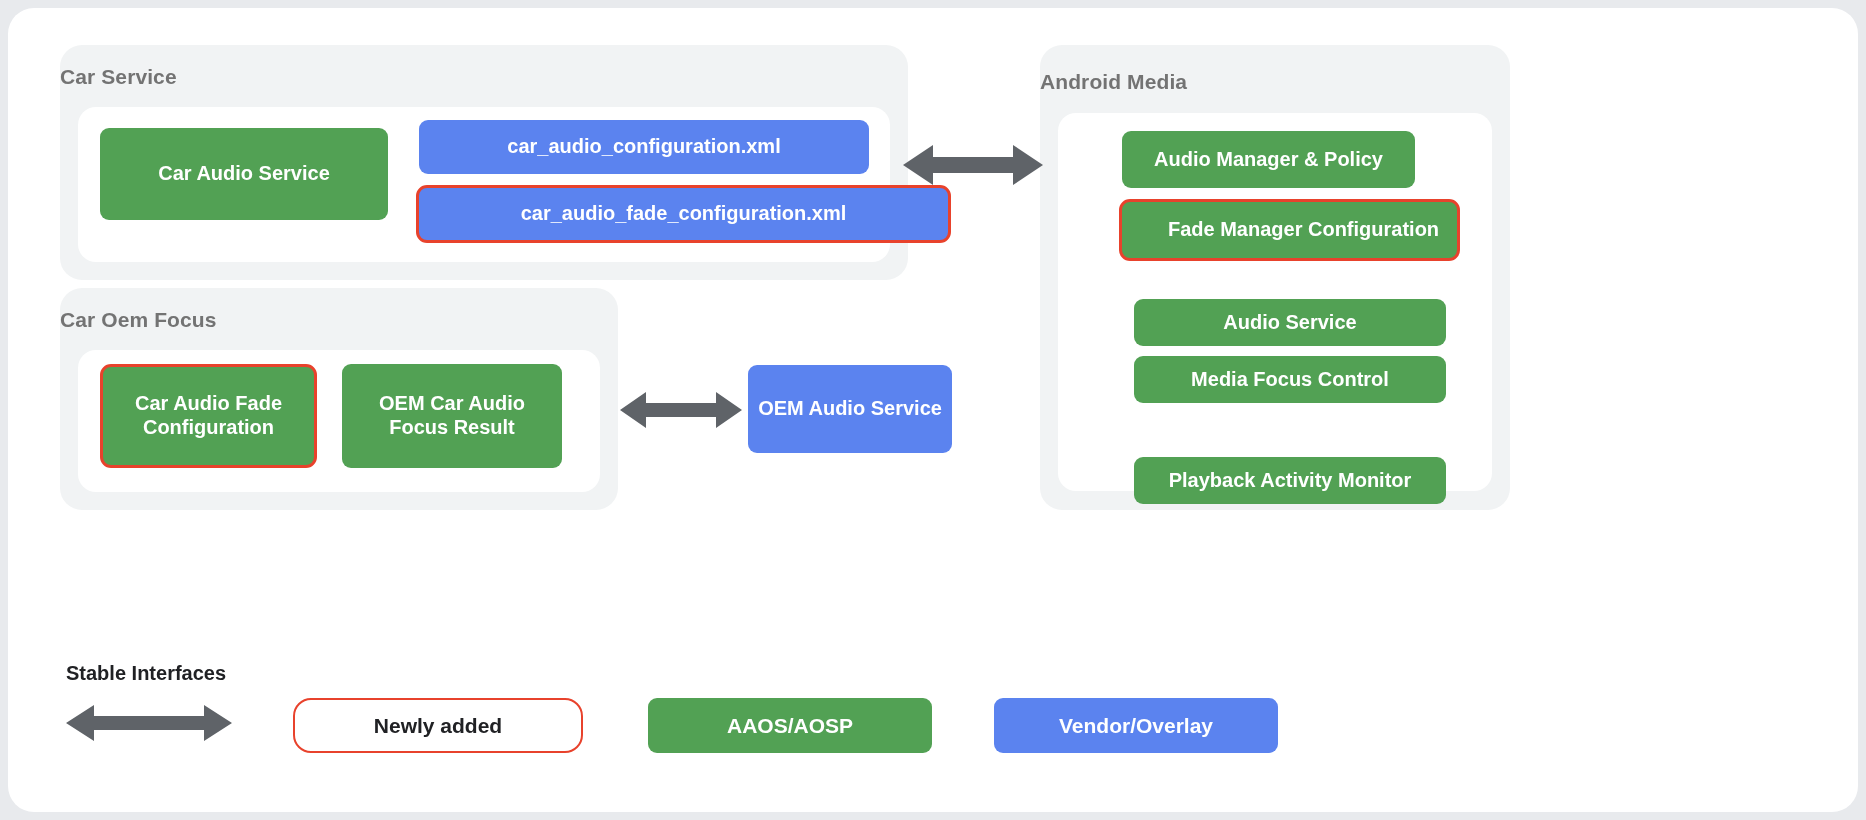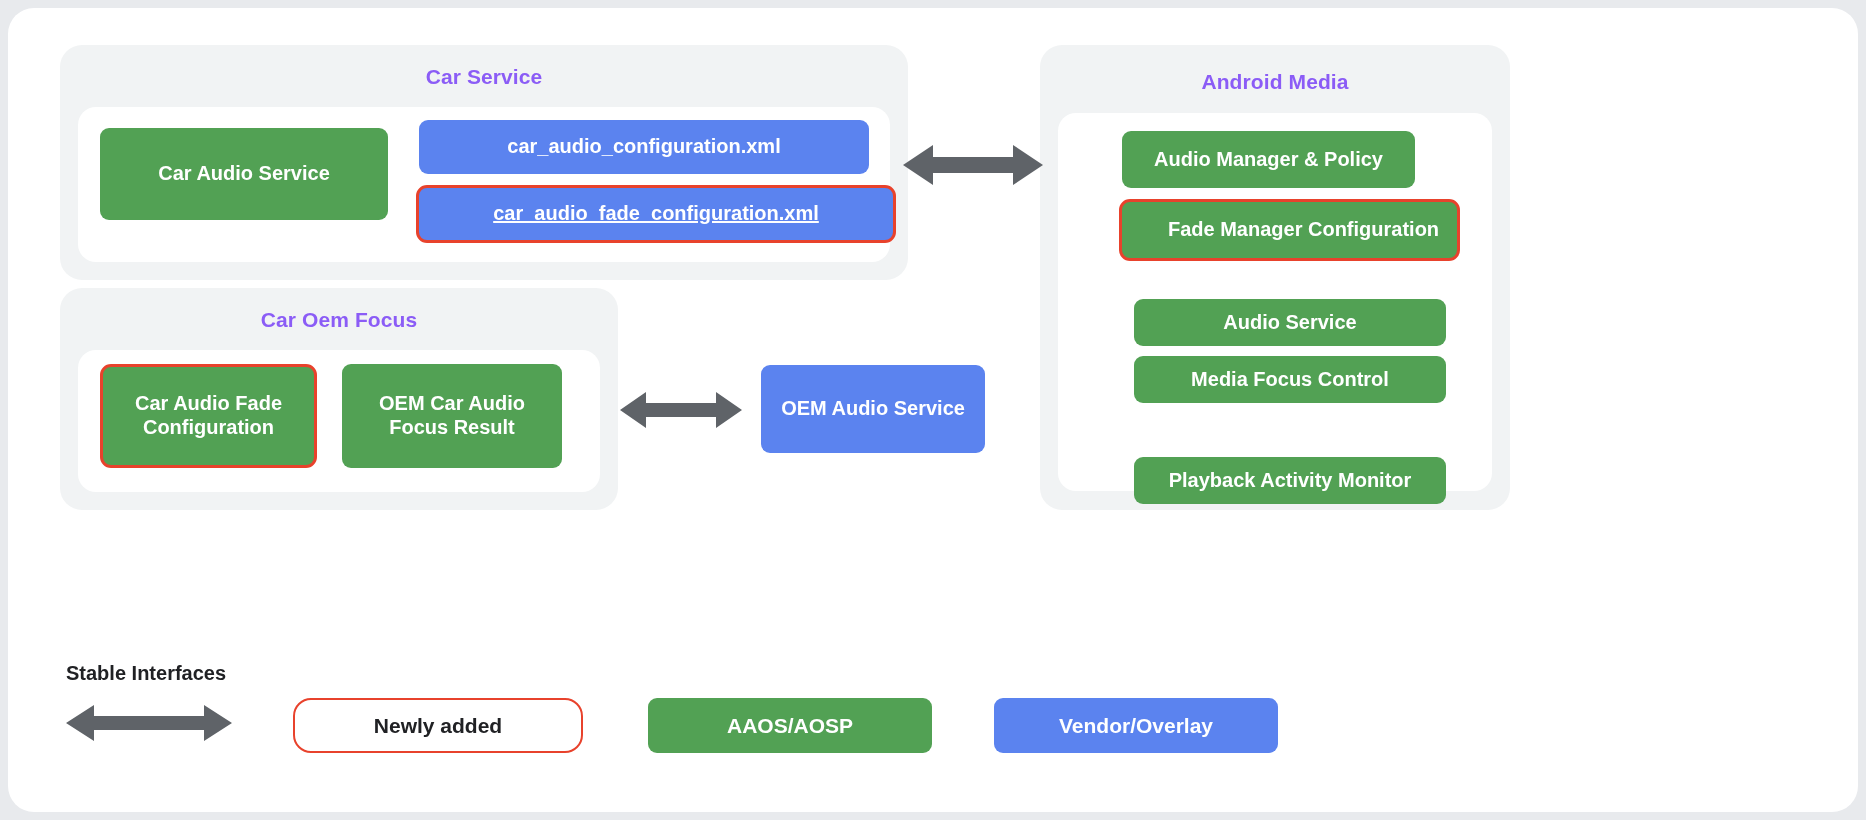--- a/index.html
+++ b/index.html
@@ -28,24 +28,24 @@
   }
 
   
   .group {
     position: absolute;
     background: #f1f3f4;
     border-radius: 22px;
     box-sizing: border-box;
   }
   .group-title {
-    text-align: center;
+    text-align: left;
     font-size: 21px;
     font-weight: bold;
-    color: #8b5cf6;
+    color: #737373;
     letter-spacing: 0.1px;
   }
   .inner-panel {
     position: absolute;
     background: #ffffff;
     border-radius: 18px;
     box-sizing: border-box;
   }
 
   
@@ -109,36 +109,36 @@
 
   <div class="group" style="left:52px; top:37px; width:848px; height:235px;">
     <div class="group-title" style="margin-top:20px;">Car Service</div>
 
     <div class="inner-panel" style="left:18px; top:62px; width:812px; height:155px;">
 
       <div class="node green" style="left:22px; top:21px; width:288px; height:92px;">Car Audio Service</div>
 
       <div class="node blue" style="left:341px; top:13px; width:450px; height:54px;">car_audio_configuration.xml</div>
 
-      <div class="node blue hl" style="left:338px; top:78px; width:480px; height:58px;text-decoration:underline;">car_audio_fade_configuration.xml</div>
+      <div class="node blue hl" style="left:338px; top:78px; width:535px; height:58px;">car_audio_fade_configuration.xml</div>
     </div>
   </div>
 
   <div class="group" style="left:52px; top:280px; width:558px; height:222px;">
     <div class="group-title" style="margin-top:20px;">Car Oem Focus</div>
 
     <div class="inner-panel" style="left:18px; top:62px; width:522px; height:142px;">
 
       <div class="node green hl" style="left:22px; top:14px; width:217px; height:104px;">Car Audio Fade Configuration</div>
 
       <div class="node green" style="left:264px; top:14px; width:220px; height:104px;">OEM Car Audio Focus Result</div>
     </div>
   </div>
 
-  <div class="node blue" style="left:740px; top:357px; width:224px; height:88px;margin-left:13px;">OEM Audio Service</div>
+  <div class="node blue" style="left:740px; top:357px; width:204px; height:88px;">OEM Audio Service</div>
 
   <div class="group" style="left:1032px; top:37px; width:470px; height:465px;">
     <div class="group-title" style="margin-top:25px;">Android Media</div>
 
     <div class="inner-panel" style="left:18px; top:68px; width:434px; height:378px;">
 
       <div class="node green" style="left:64px; top:18px; width:293px; height:57px;text-align:right;">Audio Manager &amp; Policy</div>
 
       <div class="node green hl" style="left:61px; top:86px; width:341px; height:62px;padding-left:36px;">Fade Manager Configuration</div>
 

